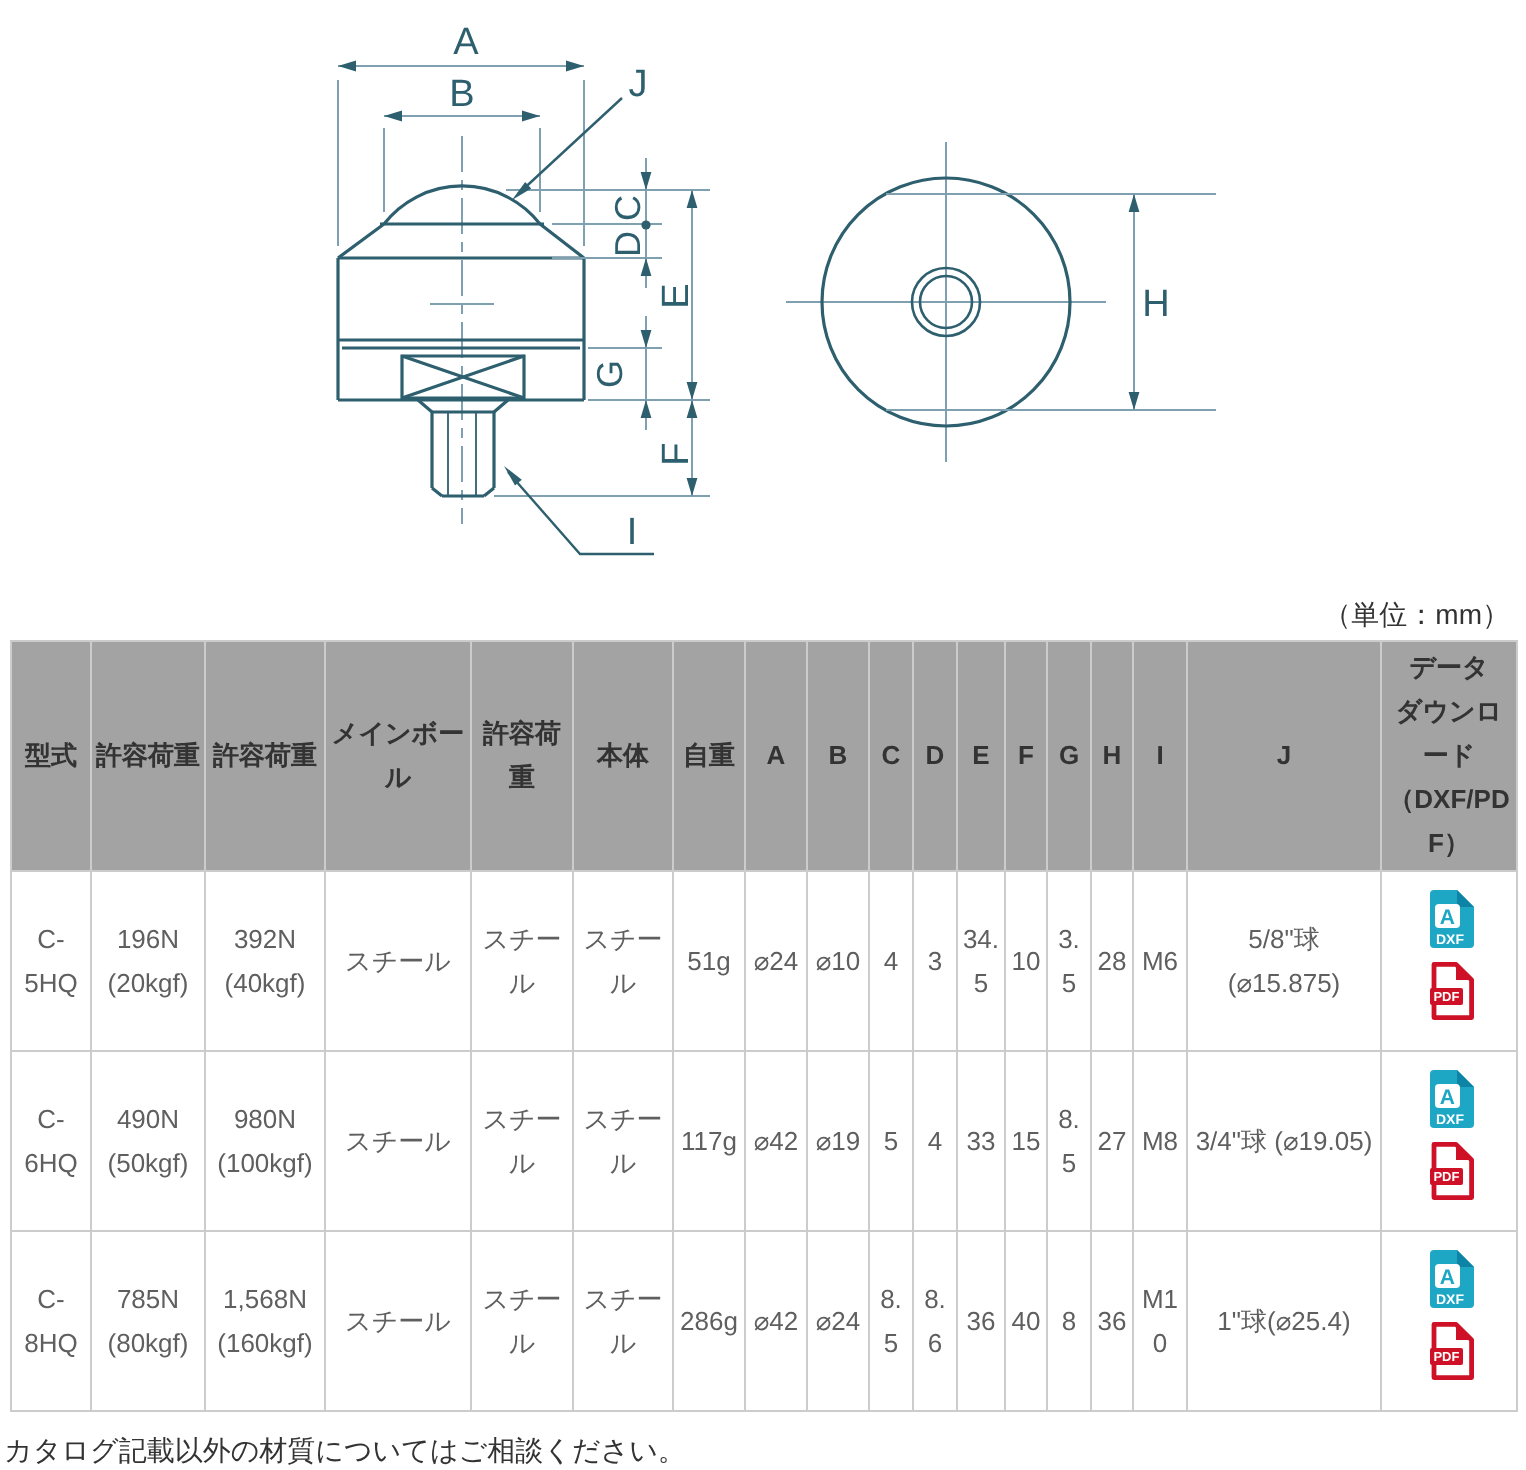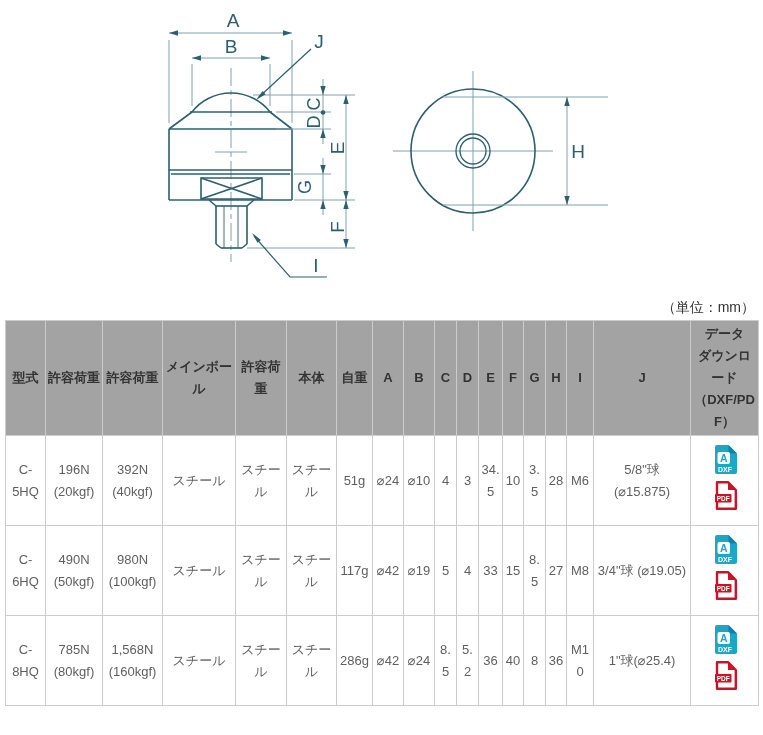--- a/index.html
+++ b/index.html
@@ -270,21 +270,21 @@
           <td>C-8HQ</td>
           <td>785N (80kgf)</td>
           <td>1,568N (160kgf)</td>
           <td>スチール</td>
           <td>スチール</td>
           <td>スチール</td>
           <td>286g</td>
           <td>⌀42</td>
           <td>⌀24</td>
           <td>8.5</td>
-          <td>5.2</td>
+          <td>8.6</td>
           <td>36</td>
           <td>40</td>
           <td>8</td>
           <td>36</td>
           <td>M10</td>
           <td>1"球(⌀25.4)</td>
           <td class="dl"><a href="#"><svg width="24" height="29" viewBox="0 0 24 29">
                 <path d="M4 0 H15.5 L24 8.5 V27 a2 2 0 0 1 -2 2 H4 a2 2 0 0 1 -2 -2 V2 a2 2 0 0 1 2 -2 Z" fill="#1ea7c5"></path>
                 <path d="M15.5 0 L24 8.5 H17.5 a2 2 0 0 1 -2 -2 Z" fill="#0d84a5"></path>
                 <rect x="4.5" y="7" width="12.5" height="12" rx="2" fill="#fff"></rect>
@@ -293,13 +293,14 @@
               </svg></a><a href="#"><svg width="24" height="29" viewBox="0 0 24 29">
                 <path d="M4 1.2 H15 L22.8 9 V27.8 H4 Z" fill="#fff" stroke="#ce1126" stroke-width="2.4" stroke-linejoin="round"></path>
                 <path d="M15 1.2 L22.8 9 H15 Z" fill="#ce1126"></path>
                 <rect x="2" y="13" width="16.5" height="8.5" rx="1" fill="#ce1126"></rect>
                 <text x="10.2" y="19.6" text-anchor="middle" font-size="6.5" font-weight="bold" fill="#fff" font-family="Liberation Sans, DejaVu Sans, sans-serif">PDF</text>
               </svg></a></td>
         </tr>
       </tbody>
   </table>
 
+  <p class="footer-note">カタログ記載以外の材質についてはご相談ください。</p>
 </div>
 
 </body></html>

